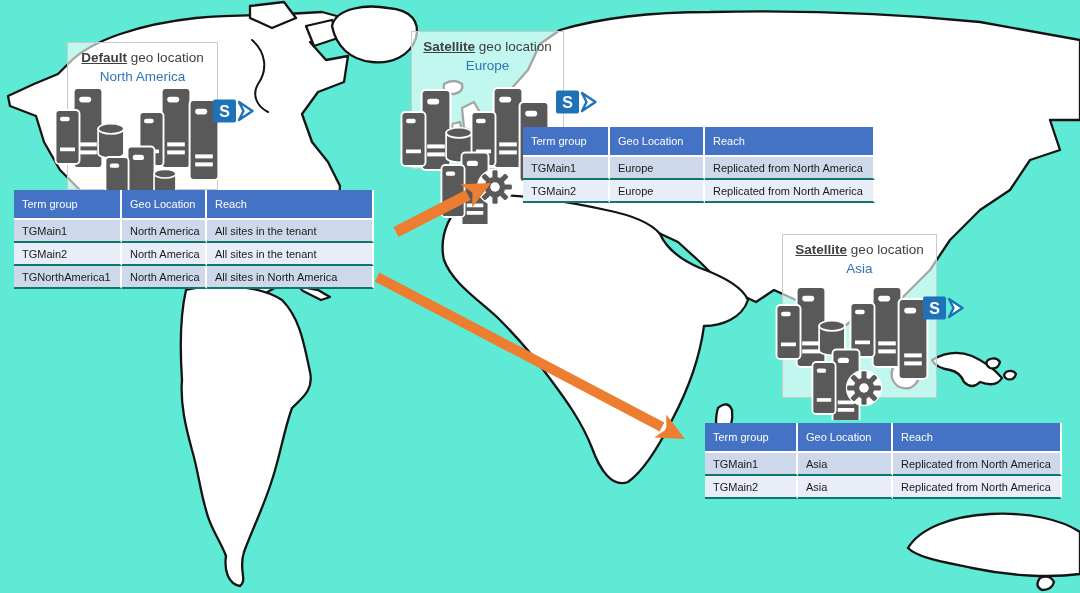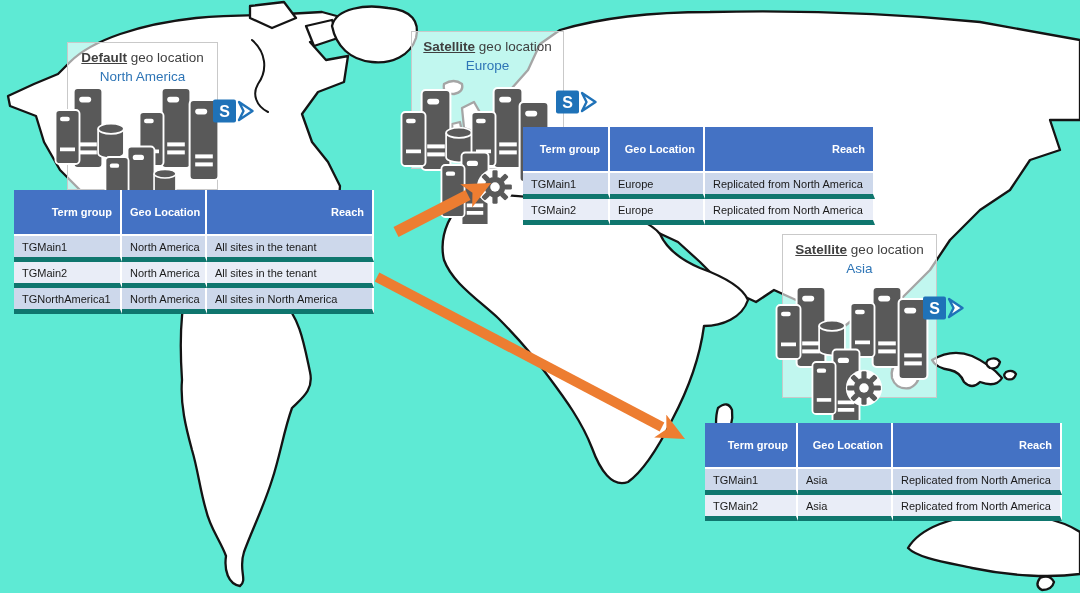--- a/index.html
+++ b/index.html
@@ -24,24 +24,24 @@
   #cluster-eu{left:398px;top:84px;}
   #cluster-as{left:773px;top:285px;}
   
   .sp-icon{position:absolute;z-index:2;}
   #sp-na{left:213px;top:98px;}
   #sp-eu{left:556px;top:89px;}
   #sp-as{left:923px;top:295px;}
   
   .geo-table{position:absolute;z-index:3;border-collapse:separate;border-spacing:0;
              table-layout:fixed;font-size:11px;color:#1a1a1a;}
-  .geo-table th{background:#4472C4;color:#fff;font-weight:700;text-align:right;
-                padding:16px 8px;border-right:2px solid #fff;border-bottom:2px solid #fff;
+  .geo-table th{background:#4472C4;color:#fff;font-weight:400;text-align:left;
+                padding:8px 8px;border-right:2px solid #fff;border-bottom:2px solid #fff;
                 white-space:nowrap;overflow:hidden;}
-  .geo-table td{padding:4.5px 8px;border-right:2px solid #fff;border-bottom:5px solid #0f766e;
+  .geo-table td{padding:4.5px 8px;border-right:2px solid #fff;border-bottom:2px solid #0f766e;
                 white-space:nowrap;overflow:hidden;}
   .geo-table tbody tr:nth-child(odd) td{background:#CDD8EB;}
   .geo-table tbody tr:nth-child(even) td{background:#E9EDF7;}
   #table-na{left:14px;top:190px;width:360px;}
   #table-eu{left:523px;top:127px;width:352px;}
   #table-as{left:705px;top:423px;width:357px;}
   
   .arrows{position:absolute;left:0;top:0;z-index:4;pointer-events:none;}
 </style>
 </head>

